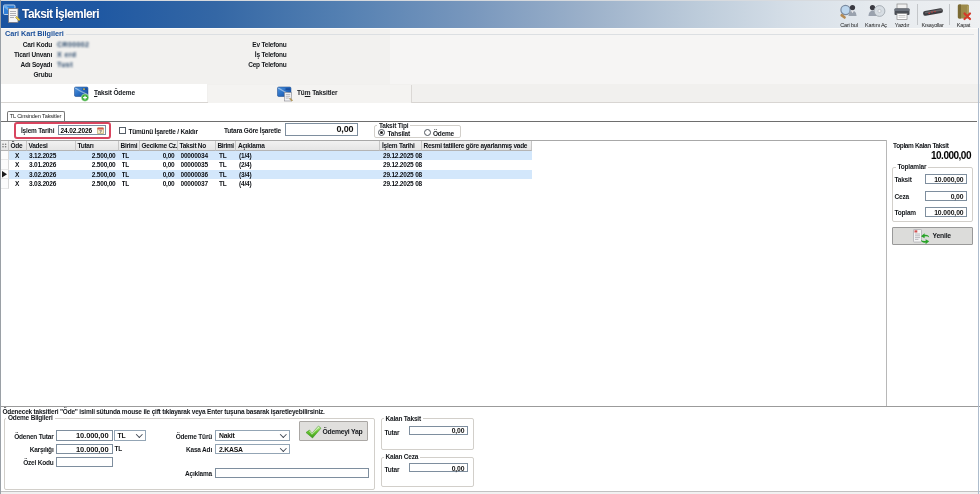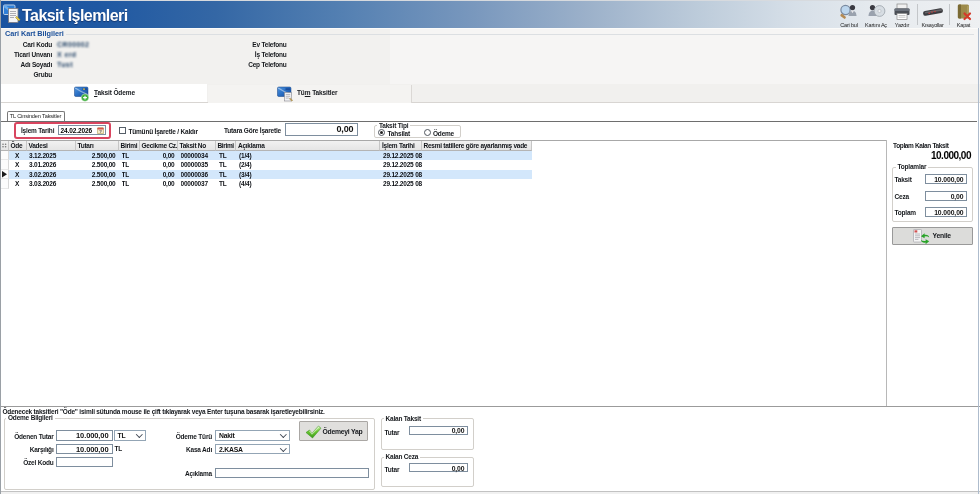--- a/index.html
+++ b/index.html
@@ -21,21 +21,21 @@
 <div class="ab" id="titlebar" style="left:0;top:0;width:980px;height:28px;
   background:linear-gradient(to right,#1a53a0 0%,#1f58a2 10%,#3467a5 22%,#5480b2 35%,#7897bd 48%,#9cb1ca 60%,#bccbda 71%,#d6dfe8 81%,#e7ebef 90%,#eef0f2 100%);
   border-top:1px solid #d7dade;box-sizing:border-box;"></div>
 <svg class="ab" id="titleicon" style="left:3px;top:4px;" width="18" height="21" viewBox="0 0 18 21">
   <rect x="0.5" y="1" width="11.5" height="9.5" rx="1.2" fill="#2f7fd8" stroke="#cddcee" stroke-width="0.9"></rect>
   <path d="M1.5 2 l10 8" stroke="#6cacec" stroke-width="2.4"></path>
   <rect x="5.5" y="4.5" width="9.5" height="14" fill="#f5f5f5" stroke="#787880" stroke-width="0.8"></rect>
   <path d="M7 7.5 h6 M7 9.5 h6 M7 11.5 h6 M7 13.5 h4" stroke="#9a9aa2" stroke-width="0.8"></path>
   <path d="M12.5 13.5 l3.5 3.5 l1.2 -1.2 l-3.5 -3.5 z" fill="#ecd24a" stroke="#8a7420" stroke-width="0.5"></path>
 </svg>
-<div class="ab" style="left:22px;top:7px;font-size:16px;font-weight:bold;color:#fff;letter-spacing:-0.55px;text-shadow:0 1px 1px rgba(0,10,50,0.45);">Taksit İşlemleri</div>
+<div class="ab" style="left:22px;top:7px;font-size:12px;font-weight:bold;color:#fff;letter-spacing:-0.55px;text-shadow:0 1px 1px rgba(0,10,50,0.45);">Taksit İşlemleri</div>
 
 <style>
  .tbtn{position:absolute;top:2px;width:30px;height:25px;text-align:center;}
  .tbtn .tl{position:absolute;left:50%;transform:translateX(-50%);top:19.5px;font-size:5.5px;color:#222;white-space:nowrap;letter-spacing:-0.2px;}
  .tbtn svg{position:absolute;left:50%;transform:translateX(-50%);top:1px;}
  .tsep{position:absolute;top:4px;width:1px;height:21px;background:#c3c6c9;}
 </style>
 <div id="toolbar">
   <div class="tbtn" style="left:834px;">
     <svg width="19" height="18" viewBox="0 0 19 18">

